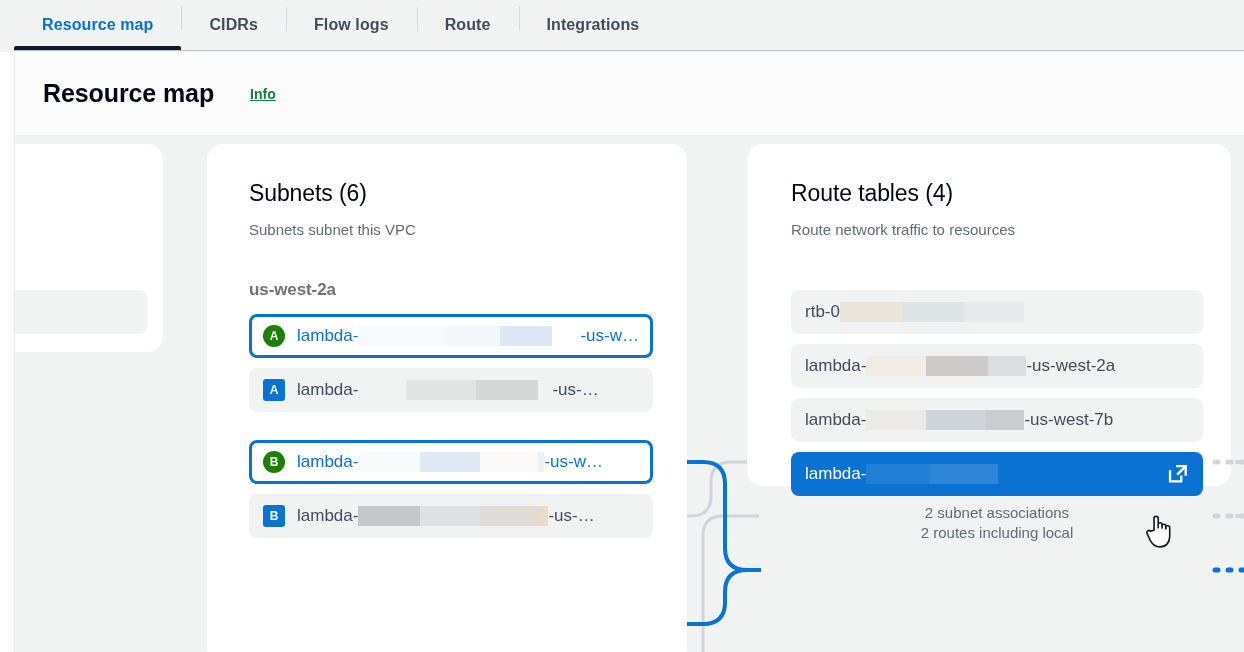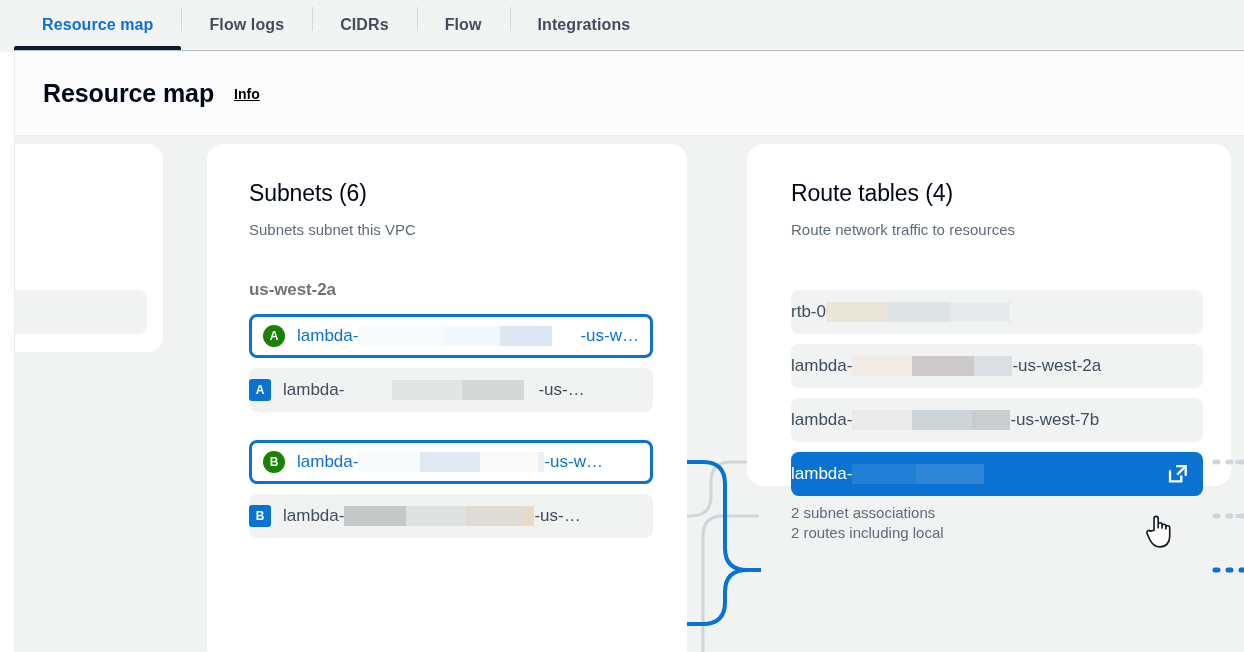--- a/index.html
+++ b/index.html
@@ -98,22 +98,22 @@
   .panel-title {
     font-size: 25px;
     font-weight: bold;
     color: #000716;
     margin-left: 28px;
     letter-spacing: -0.1px;
   }
   .panel-info {
     font-size: 14px;
     font-weight: bold;
-    color: #000000;
-    margin-left: 20px;
+    color: #15803d;
+    margin-left: 36px;
     text-decoration: underline;
     cursor: pointer;
   }
 
   
   .map-canvas {
     position: absolute;
     left: 0; top: 84px;
     width: 1229px;
     height: 516px;
@@ -177,21 +177,21 @@
 
   
   .row {
     position: relative;
     height: 44px;
     border-radius: 8px;
     display: flex;
     align-items: center;
     box-sizing: border-box;
     background: #f1f3f3;
-    padding: 0 0;
+    padding: 0 14px;
     font-size: 17px;
     color: #414d5c;
     cursor: pointer;
     overflow: hidden;
   }
   .row.selected-outline {
     background: #ffffff;
     border: 3px solid #0972d3;
     padding: 0 11px;
   }
@@ -232,20 +232,21 @@
     height: 20px;
     vertical-align: middle;
     margin: 0;
   }
 
   .row-meta {
     font-size: 15px;
     color: #5f6b7a;
     line-height: 1.32;
     margin-top: 7px;
+    text-align: center;
   }
 
   .ext-icon {
     position: absolute;
     right: 14px;
     top: 50%;
     transform: translateY(-50%);
     width: 22px; height: 22px;
   }
 
@@ -267,27 +268,27 @@
 </style>
 </head>
 <body>
 
 <div class="tabbar">
   <div class="tabs">
     <div class="tab active">
       <span>Resource map</span>
     </div>
     <div class="tab">
+      <span>CIDRs</span>
+    </div>
+    <div class="tab">
       <span>Flow logs</span>
     </div>
     <div class="tab">
-      <span>CIDRs</span>
-    </div>
-    <div class="tab">
-      <span>Flow</span>
+      <span>Route</span>
     </div>
     <div class="tab">
       <span>Integrations</span>
     </div>
   </div>
   <div class="tabbar-underline"></div>
 </div>
 
 <div class="content-panel">
 

